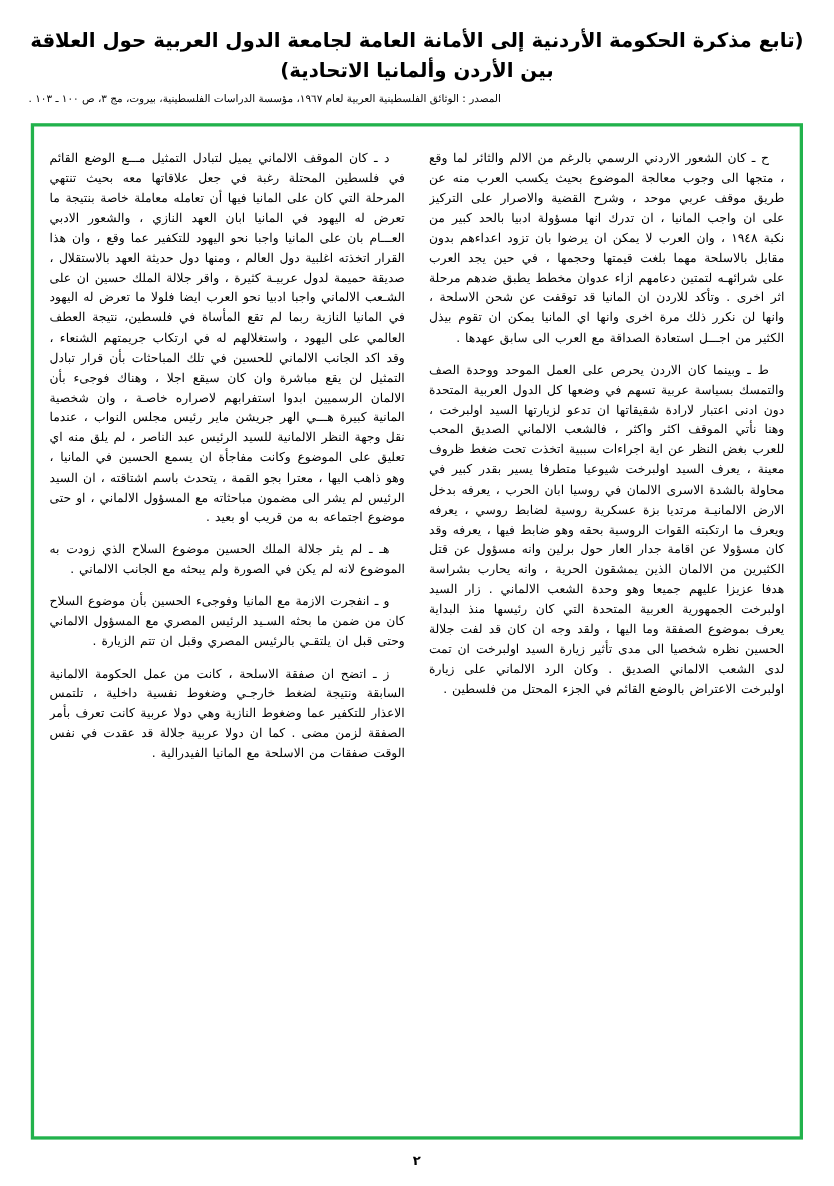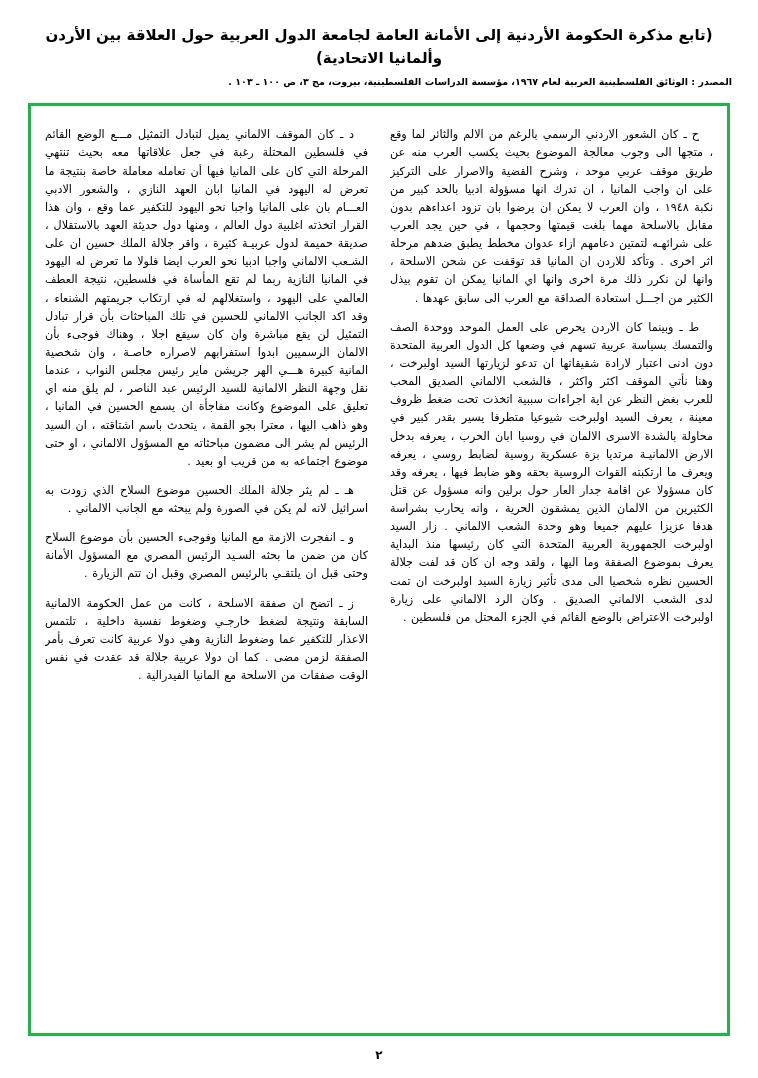--- a/index.html
+++ b/index.html
@@ -19,29 +19,29 @@
     width: 758px;
     height: 1078px;
     box-sizing: border-box;
     padding: 18px 26px 10px 26px;
     display: flex;
     flex-direction: column;
   }
   .doc-title {
     text-align: center;
     font-weight: bold;
-    font-size: 15px;
+    font-size: 18px;
     line-height: 1.5;
     direction: rtl;
     margin: 6px 0 4px 0;
     letter-spacing: 0px;
   }
   .doc-source {
-    text-align: right;
-    font-weight: bold;
+    text-align: left;
+    font-weight: normal;
     font-size: 9.5px;
     line-height: 1.5;
     direction: rtl;
     margin: 2px 0 10px 0;
   }
   .frame {
     border: 3px solid #22b24c;
     flex: 1;
     margin: 4px 2px 0 2px;
     padding: 20px 14px 14px 14px;
@@ -78,22 +78,22 @@
 
 <div class="page">
 
   <div class="doc-title">(تابع مذكرة الحكومة الأردنية إلى الأمانة العامة لجامعة الدول العربية حول العلاقة بين الأردن وألمانيا الاتحادية)</div>
   <div class="doc-source">المصدر : الوثائق الفلسطينية العربية لعام ١٩٦٧، مؤسسة الدراسات الفلسطينية، بيروت، مج ٣، ص ١٠٠ ـ ١٠٣ .</div>
 
   <div class="frame" style="border-color: rgb(34, 178, 76);">
 
     <div class="col">
       <p>د ـ كان الموقف الالماني يميل لتبادل التمثيل مـــع الوضع القائم في فلسطين المحتلة رغبة في جعل علاقاتها معه بحيث تنتهي المرحلة التي كان على المانيا فيها أن تعامله معاملة خاصة بنتيجة ما تعرض له اليهود في المانيا ابان العهد النازي ، والشعور الادبي العـــام بان على المانيا واجبا نحو اليهود للتكفير عما وقع ، وان هذا القرار اتخذته اغلبية دول العالم ، ومنها دول حديثة العهد بالاستقلال ، صديقة حميمة لدول عربيـة كثيرة ، واقر جلالة الملك حسين ان على الشـعب الالماني واجبا ادبيا نحو العرب ايضا فلولا ما تعرض له اليهود في المانيا النازية ربما لم تقع المأساة في فلسطين، نتيجة العطف العالمي على اليهود ، واستغلالهم له في ارتكاب جريمتهم الشنعاء ، وقد اكد الجانب الالماني للحسين في تلك المباحثات بأن قرار تبادل التمثيل لن يقع مباشرة وان كان سيقع اجلا ، وهناك فوجىء بأن الالمان الرسميين ابدوا استفرابهم لاصراره خاصـة ، وان شخصية المانية كبيرة هـــي الهر جريشن ماير رئيس مجلس النواب ، عندما نقل وجهة النظر الالمانية للسيد الرئيس عبد الناصر ، لم يلق منه اي تعليق على الموضوع وكانت مفاجأة ان يسمع الحسين في المانيا ، وهو ذاهب اليها ، معترا بجو القمة ، يتحدث باسم اشتاقته ، ان السيد الرئيس لم يشر الى مضمون مباحثاته مع المسؤول الالماني ، او حتى موضوع اجتماعه به من قريب او بعيد .</p>
-      <p>هـ ـ لم يثر جلالة الملك الحسين موضوع السلاح الذي زودت به اسرائيل لانه لم يكن في الصورة ولم يبحثه مع الجانب الالماني .</p>
-      <p>و ـ انفجرت الازمة مع المانيا وفوجىء الحسين بأن موضوع السلاح كان من ضمن ما بحثه السـيد الرئيس المصري مع المسؤول الأمانة وحتى قبل ان يلتقـي بالرئيس المصري وقبل ان تتم الزيارة .</p>
+      <p>هـ ـ لم يثر جلالة الملك الحسين موضوع السلاح الذي زودت به الموضوع لانه لم يكن في الصورة ولم يبحثه مع الجانب الالماني .</p>
+      <p>و ـ انفجرت الازمة مع المانيا وفوجىء الحسين بأن موضوع السلاح كان من ضمن ما بحثه السـيد الرئيس المصري مع المسؤول الالماني وحتى قبل ان يلتقـي بالرئيس المصري وقبل ان تتم الزيارة .</p>
       <p>ز ـ اتضح ان صفقة الاسلحة ، كانت من عمل الحكومة الالمانية السابقة ونتيجة لضغط خارجـي وضغوط نفسية داخلية ، تلتمس الاعذار للتكفير عما وضغوط النازية وهي دولا عربية كانت تعرف بأمر الصفقة لزمن مضى . كما ان دولا عربية جلالة قد عقدت في نفس الوقت صفقات من الاسلحة مع المانيا الفيدرالية .</p>
     </div>
 
     <div class="col">
       <p>ح ـ كان الشعور الاردني الرسمي بالرغم من الالم والثائر لما وقع ، متجها الى وجوب معالجة الموضوع بحيث يكسب العرب منه عن طريق موقف عربي موحد ، وشرح القضية والاصرار على التركيز على ان واجب المانيا ، ان تدرك انها مسؤولة ادبيا بالحد كبير من نكبة ١٩٤٨ ، وان العرب لا يمكن ان يرضوا بان تزود اعداءهم بدون مقابل بالاسلحة مهما بلغت قيمتها وحجمها ، في حين يجد العرب على شرائهـه لتمتين دعامهم ازاء عدوان مخطط يطبق ضدهم مرحلة اثر اخرى . وتأكد للاردن ان المانيا قد توقفت عن شحن الاسلحة ، وانها لن نكرر ذلك مرة اخرى وانها اي المانيا يمكن ان تقوم بيذل الكثير من اجـــل استعادة الصداقة مع العرب الى سابق عهدها .</p>
       <p>ط ـ وبينما كان الاردن يحرص على العمل الموحد ووحدة الصف والتمسك بسياسة عربية تسهم في وضعها كل الدول العربية المتحدة دون ادنى اعتبار لارادة شقيقاتها ان تدعو لزيارتها السيد اولبرخت ، وهنا نأتي الموقف اكثر واكثر ، فالشعب الالماني الصديق المحب للعرب بغض النظر عن اية اجراءات سببية اتخذت تحت ضغط ظروف معينة ، يعرف السيد اولبرخت شيوعيا متطرفا يسير بقدر كبير في محاولة بالشدة الاسرى الالمان في روسيا ابان الحرب ، يعرفه بدخل الارض الالمانيـة مرتديا بزة عسكرية روسية لضابط روسي ، يعرفه ويعرف ما ارتكبته القوات الروسية بحقه وهو ضابط فيها ، يعرفه وقد كان مسؤولا عن اقامة جدار العار حول برلين وانه مسؤول عن قتل الكثيرين من الالمان الذين يمشقون الحرية ، وانه يحارب بشراسة هدفا عزيزا عليهم جميعا وهو وحدة الشعب الالماني . زار السيد اولبرخت الجمهورية العربية المتحدة التي كان رئيسها منذ البداية يعرف بموضوع الصفقة وما اليها ، ولقد وجه ان كان قد لفت جلالة الحسين نظره شخصيا الى مدى تأثير زيارة السيد اولبرخت ان تمت لدى الشعب الالماني الصديق . وكان الرد الالماني على زيارة اولبرخت الاعتراض بالوضع القائم في الجزء المحتل من فلسطين .</p>
     </div>
 
   </div>
 

